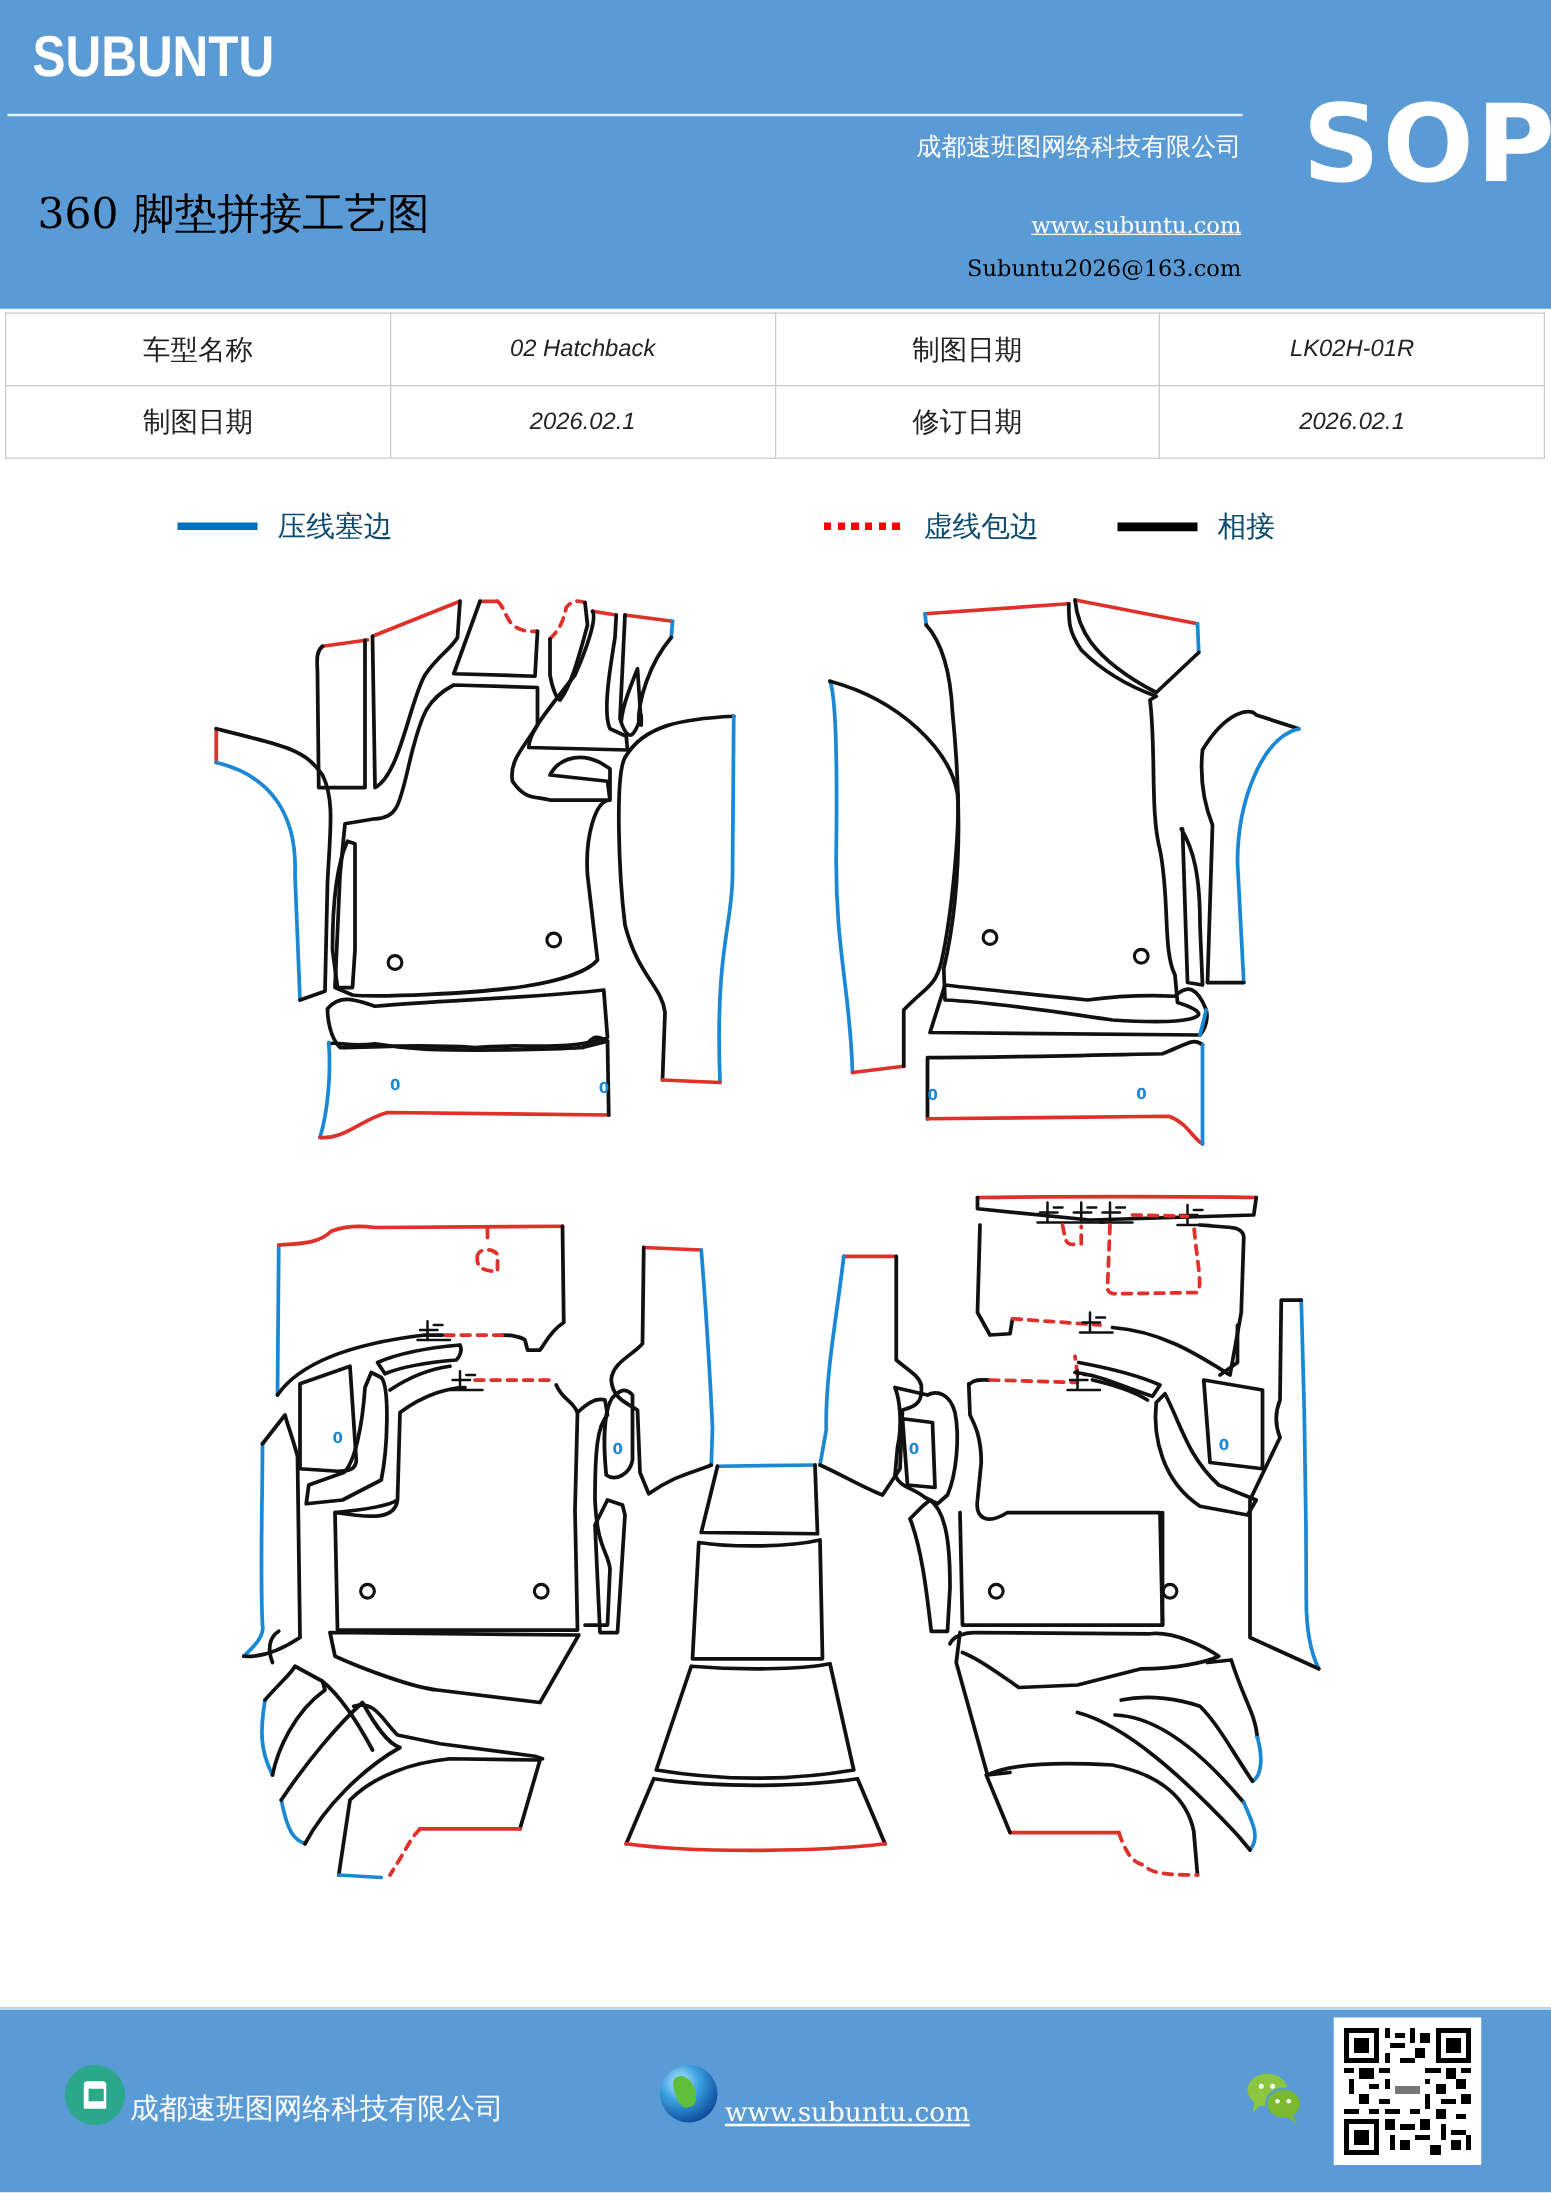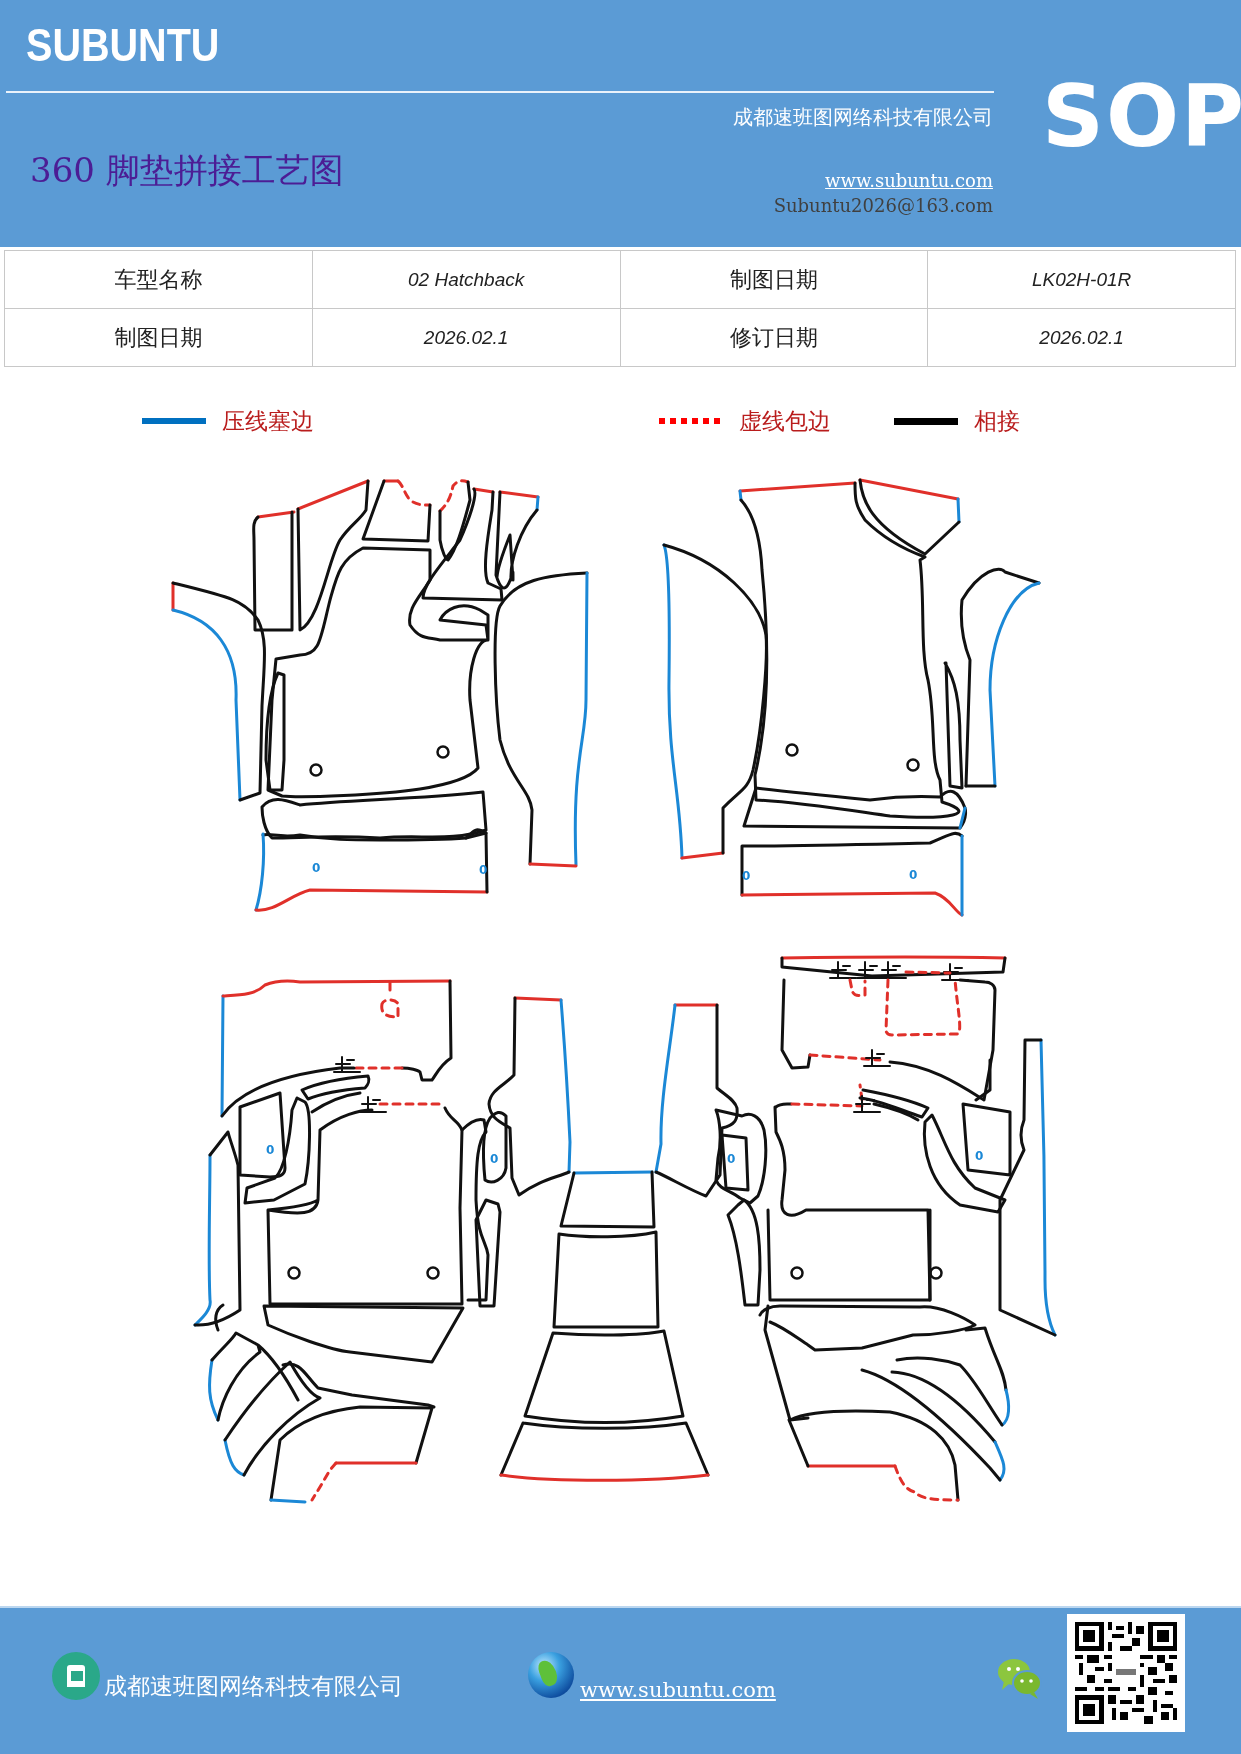--- a/index.html
+++ b/index.html
@@ -3,34 +3,34 @@
 <meta charset="utf-8">
 <style>
   * { box-sizing: border-box; margin: 0; padding: 0; }
   html, body { width: 1241px; height: 1754px; background: #ffffff; overflow: hidden; }
   body { position: relative; font-family: "DejaVu Sans", sans-serif; color: #111; }
 
   .header { position: absolute; left: 0; top: 0; width: 1241px; height: 247px; background: #5b9bd5; }
   .brand { position: absolute; left: 26px; top: 18px; font-family: "Liberation Sans", sans-serif; font-weight: 700; font-size: 46px; color: #fff; letter-spacing: 0px; transform: scaleX(0.86); transform-origin: left top; }
   .header-rule { position: absolute; left: 6px; top: 91px; width: 988px; height: 2px; background: #eaf2fb; }
   .company { position: absolute; right: 248px; top: 104px; font-family: "DejaVu Serif", serif; font-size: 20px; color: #fff; }
-  .doc-title { position: absolute; left: 30px; top: 148px; font-family: "DejaVu Serif", serif; font-size: 34px; color: #4c1d95; }
+  .doc-title { position: absolute; left: 30px; top: 148px; font-family: "DejaVu Serif", serif; font-size: 34px; color: #000000; }
   .website { position: absolute; right: 248px; top: 170px; font-family: "DejaVu Serif", serif; font-size: 18px; color: #fff; text-decoration: underline; }
-  .email { position: absolute; right: 248px; top: 195px; font-family: "DejaVu Serif", serif; font-size: 18px; color: #404040; }
+  .email { position: absolute; right: 248px; top: 205px; font-family: "DejaVu Serif", serif; font-size: 18px; color: #000000; }
   .sop { position: absolute; left: 1042px; top: 66px; font-family: "DejaVu Sans", sans-serif; font-weight: 700; font-size: 86px; color: #fff; letter-spacing: 2px; }
 
   .info-table { position: absolute; left: 4px; top: 250px; width: 1232px; border-collapse: collapse; }
   .info-table td { border: 1.5px solid #c8c8c8; height: 58px; width: 25%; text-align: center; vertical-align: middle; font-size: 20px; color: #222; }
   .info-table td.lbl { font-family: "DejaVu Serif", serif; font-size: 22px; margin-left: 24px; }
   .info-table td.val { font-family: "Liberation Sans", sans-serif; font-size: 19px; font-style: italic; }
 
   .legend { position: absolute; left: 0; top: 396px; width: 1241px; height: 50px; }
   .legend-item { position: absolute; top: 0; display: flex; align-items: center; height: 50px; }
   .legend-swatch { width: 64px; height: 6px; margin-right: 16px; }
-  .legend-label { font-family: "DejaVu Serif", serif; font-size: 23px; color: #b91c1c; }
+  .legend-label { font-family: "DejaVu Serif", serif; font-size: 23px; color: #0c4a6e; }
 
   .diagram { position: absolute; left: 0; top: 440px; width: 1241px; height: 1140px; }
 
   .footer { position: absolute; left: 0; top: 1606px; width: 1241px; height: 148px; background: #5b9bd5; border-top: 2px solid #bcd7f0; }
   .f-company { position: absolute; left: 52px; top: 44px; display: flex; align-items: flex-end; }
   .f-building { width: 48px; height: 48px; border-radius: 50%; background: #2aa889; position: relative; margin-right: 4px; }
   .f-building::before { content: ""; position: absolute; left: 15px; top: 13px; width: 18px; height: 22px; background: #fff; border-radius: 3px 3px 0 0; }
   .f-building::after { content: ""; position: absolute; left: 19px; top: 19px; width: 10px; height: 10px; background: #2aa889; box-shadow: 0 0 0 0 #2aa889; border-left: 2px solid #2aa889; }
   .f-company-text { font-family: "DejaVu Serif", serif; font-size: 23px; color: #fff; margin-bottom: -2px; }
   .f-web { position: absolute; left: 528px; top: 44px; display: flex; align-items: flex-end; }

